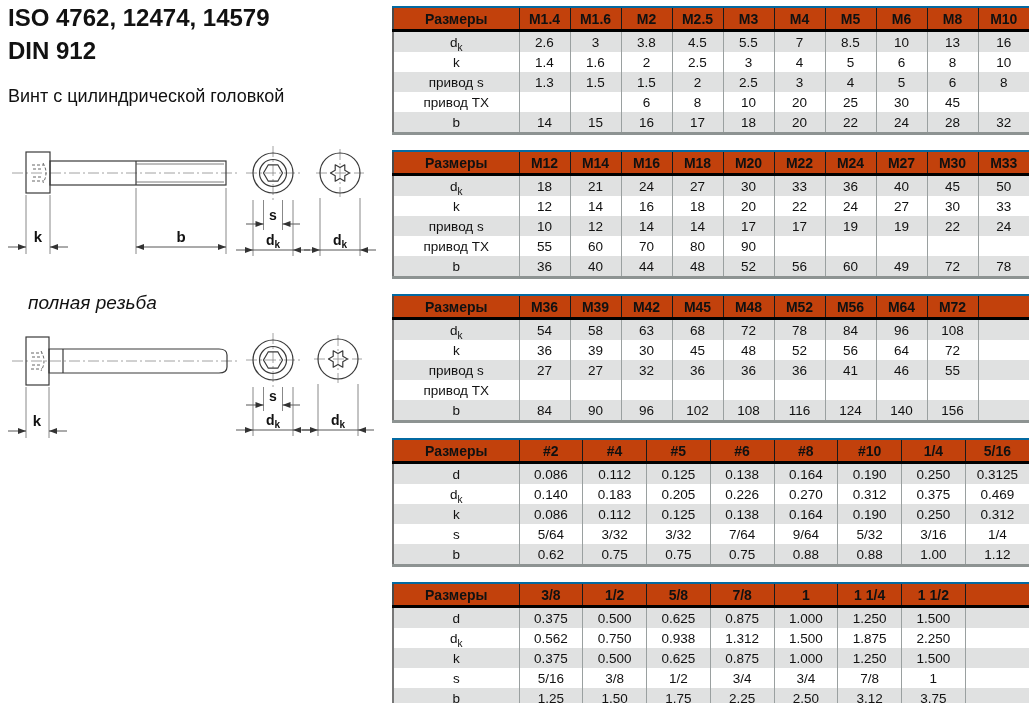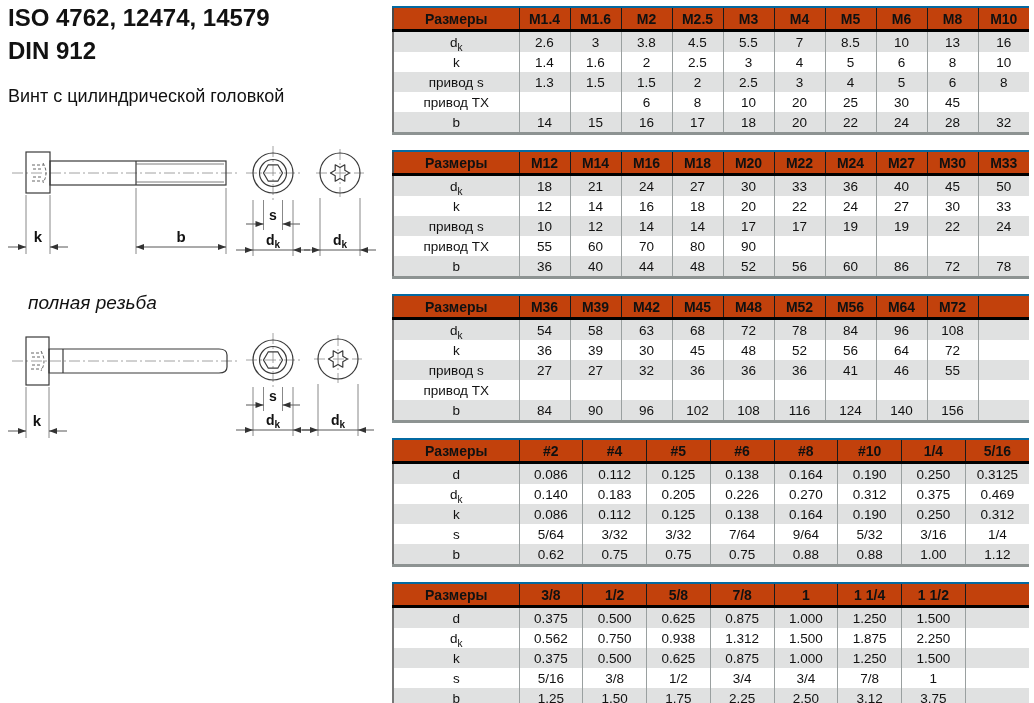--- a/index.html
+++ b/index.html
@@ -377,21 +377,21 @@
           </tr>
           <tr>
             <td>b</td>
             <td>36</td>
             <td>40</td>
             <td>44</td>
             <td>48</td>
             <td>52</td>
             <td>56</td>
             <td>60</td>
-            <td>86</td>
+            <td>49</td>
             <td>72</td>
             <td>78</td>
           </tr>
         </tbody>
       </table>
       <table class="dims">
         <colgroup>
           <col class="label-col">
           <col>
           <col>

